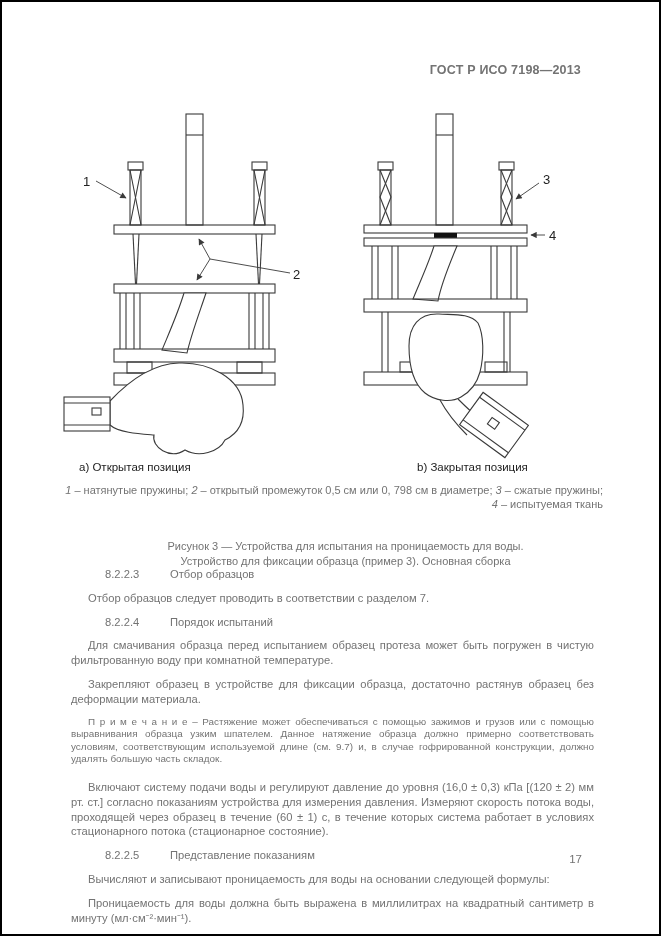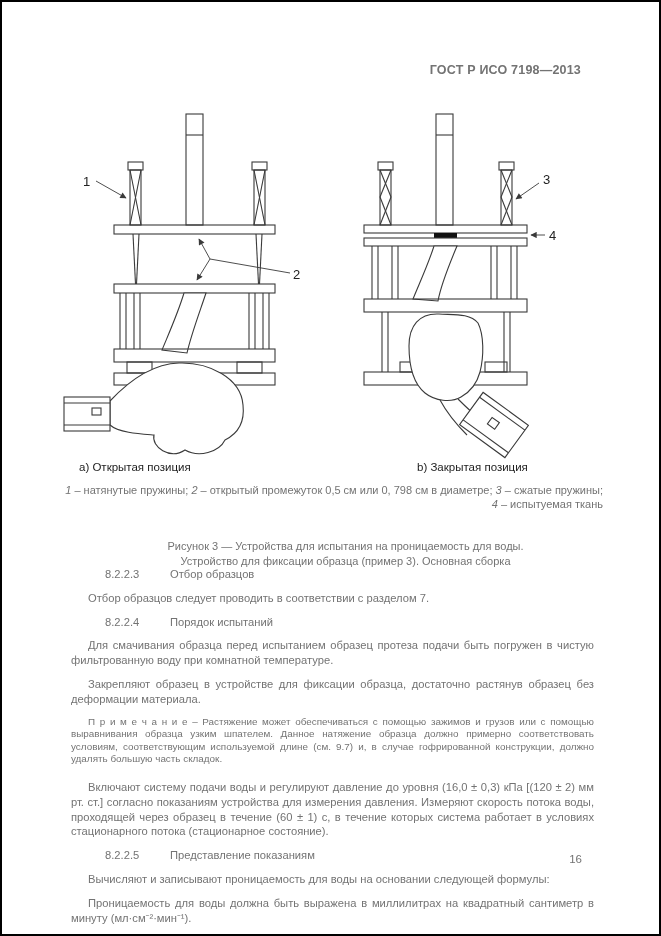--- a/index.html
+++ b/index.html
@@ -187,24 +187,24 @@
 
   <div class="fig-caption">
     <div>Рисунок 3 — Устройства для испытания на проницаемость для воды.</div>
     <div>Устройство для фиксации образца (пример 3). Основная сборка</div>
   </div>
 
   <div class="body-text">
     <p><span class="h-num">8.2.2.3</span><span>Отбор образцов</span></p>
     <p>Отбор образцов следует проводить в соответствии с разделом 7.</p>
     <p><span class="h-num">8.2.2.4</span><span>Порядок испытаний</span></p>
-    <p>Для смачивания образца перед испытанием образец протеза подачи быть погружен в чистую фильтрованную воду при комнатной температуре.</p>
+    <p>Для смачивания образца перед испытанием образец протеза может быть погружен в чистую фильтрованную воду при комнатной температуре.</p>
     <p>Закрепляют образец в устройстве для фиксации образца, достаточно растянув образец без деформации материала.</p>
     <p class="note"><span>П р и м е ч а н и е</span> <span>– Растяжение может обеспечиваться с помощью зажимов и грузов или с помощью выравнивания образца узким шпателем. Данное натяжение образца должно примерно соответствовать условиям, соответствующим используемой длине (см. 9.7) и, в случае гофрированной конструкции, должно удалять большую часть складок.</span></p>
     <p class="p-pressure">Включают систему подачи воды и регулируют давление до уровня (16,0 ± 0,3) кПа [(120 ± 2) мм рт. ст.] согласно показаниям устройства для измерения давления. Измеряют скорость потока воды, проходящей через образец в течение (60 ± 1) с, в течение которых система работает в условиях стационарного потока (стационарное состояние).</p>
     <p><span class="h-num">8.2.2.5</span><span>Представление показаниям</span></p>
     <p>Вычисляют и записывают проницаемость для воды на основании следующей формулы:</p>
     <p>Проницаемость для воды должна быть выражена в миллилитрах на квадратный сантиметр в минуту (мл·см⁻²·мин⁻¹).</p>
   </div>
 
-  <div class="page-num">16</div>
+  <div class="page-num">17</div>
 
 </div>
 
 </body></html>

